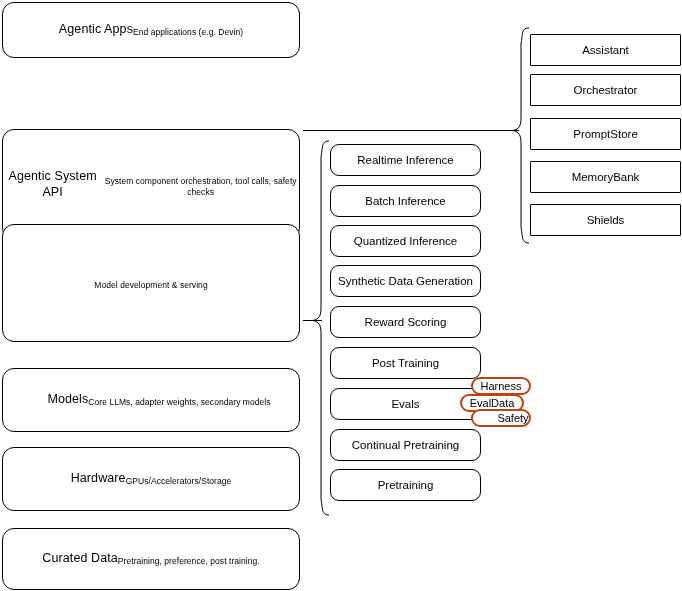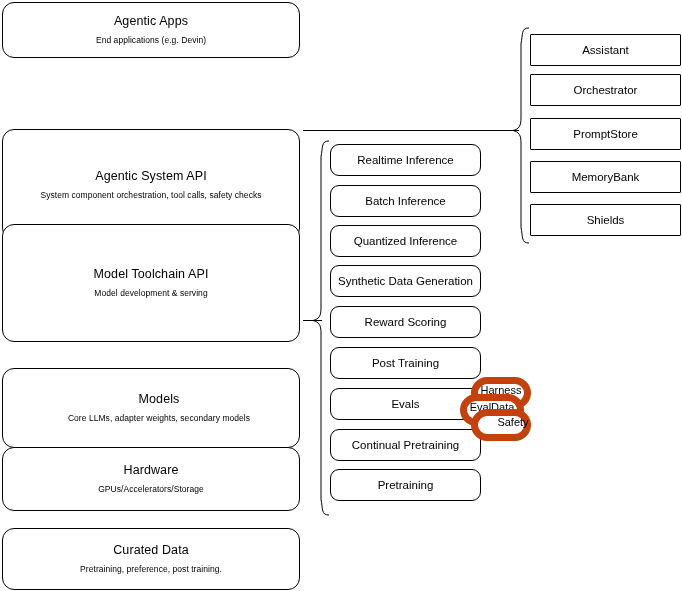--- a/index.html
+++ b/index.html
@@ -20,21 +20,21 @@
     background: #ffffff;
   }
 
   
   .rbox {
     position: absolute;
     box-sizing: border-box;
     border: 1px solid #000000;
     background: #ffffff;
     display: flex;
-    flex-direction: column;
+    flex-direction: row;
     align-items: center;
     justify-content: center;
     text-align: center;
     line-height: 1.25;
   }
 
   
   .layer-box {
     left: 2px;
     width: 298px;
@@ -67,25 +67,26 @@
     width: 151px;
     height: 32px;
     border-radius: 1px;
     font-size: 11.5px;
   }
 
   
   .pill {
     position: absolute;
     box-sizing: border-box;
-    border: 7px solid #c2410c;
+    border: 2px solid #c2410c;
     background: #ffffff;
     border-radius: 999px;
-    height: 32px;
+    height: 18px;
     display: flex;
+    align-items: center;
     justify-content: center;
     font-size: 11px;
     z-index: 6;
   }
 
   
   .svg-layer {
     position: absolute;
     left: 0;
     top: 0;
@@ -132,25 +133,24 @@
     <div class="layer-title">Agentic Apps</div>
     <div class="layer-sub">End applications (e.g. Devin)</div>
   </div>
 
   <div class="rbox layer-box" style="top:85px;height:111px;margin-top:44px;">
     <div class="layer-title">Agentic System API</div>
     <div class="layer-sub">System component orchestration, tool calls, safety checks</div>
   </div>
 
   <div class="rbox layer-box" style="top:224px;height:118px;">
-    <div class="layer-title">Model Toolchain API</div>
     <div class="layer-sub">Model development &amp; serving</div>
   </div>
 
-  <div class="rbox layer-box" style="top:368px;height:80px;padding-left:16px;">
+  <div class="rbox layer-box" style="top:368px;height:64px;padding-left:16px;">
     <div class="layer-title">Models</div>
     <div class="layer-sub">Core LLMs, adapter weights, secondary models</div>
   </div>
 
   <div class="rbox layer-box" style="top:447px;height:64px;">
     <div class="layer-title">Hardware</div>
     <div class="layer-sub">GPUs/Accelerators/Storage</div>
   </div>
 
   <div class="rbox layer-box" style="top:528px;height:62px;">

